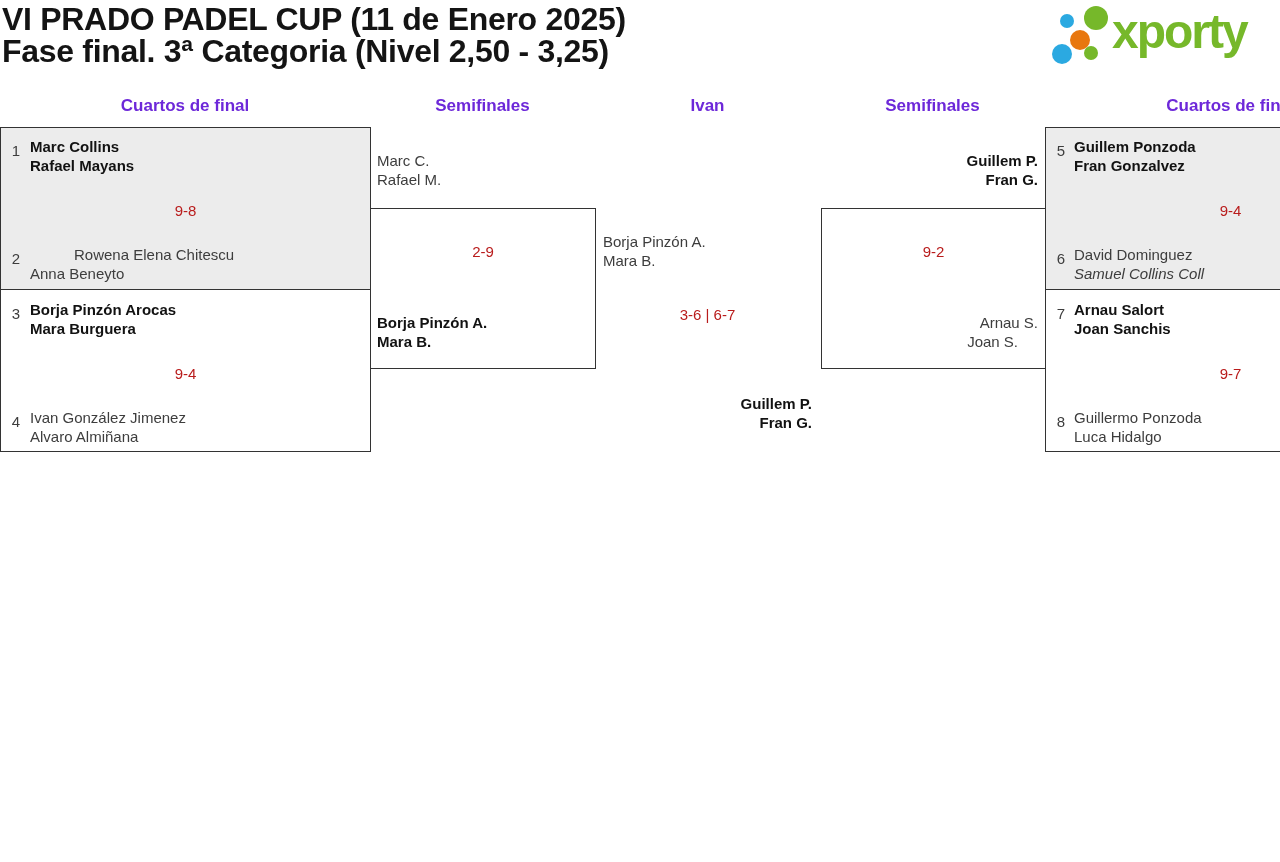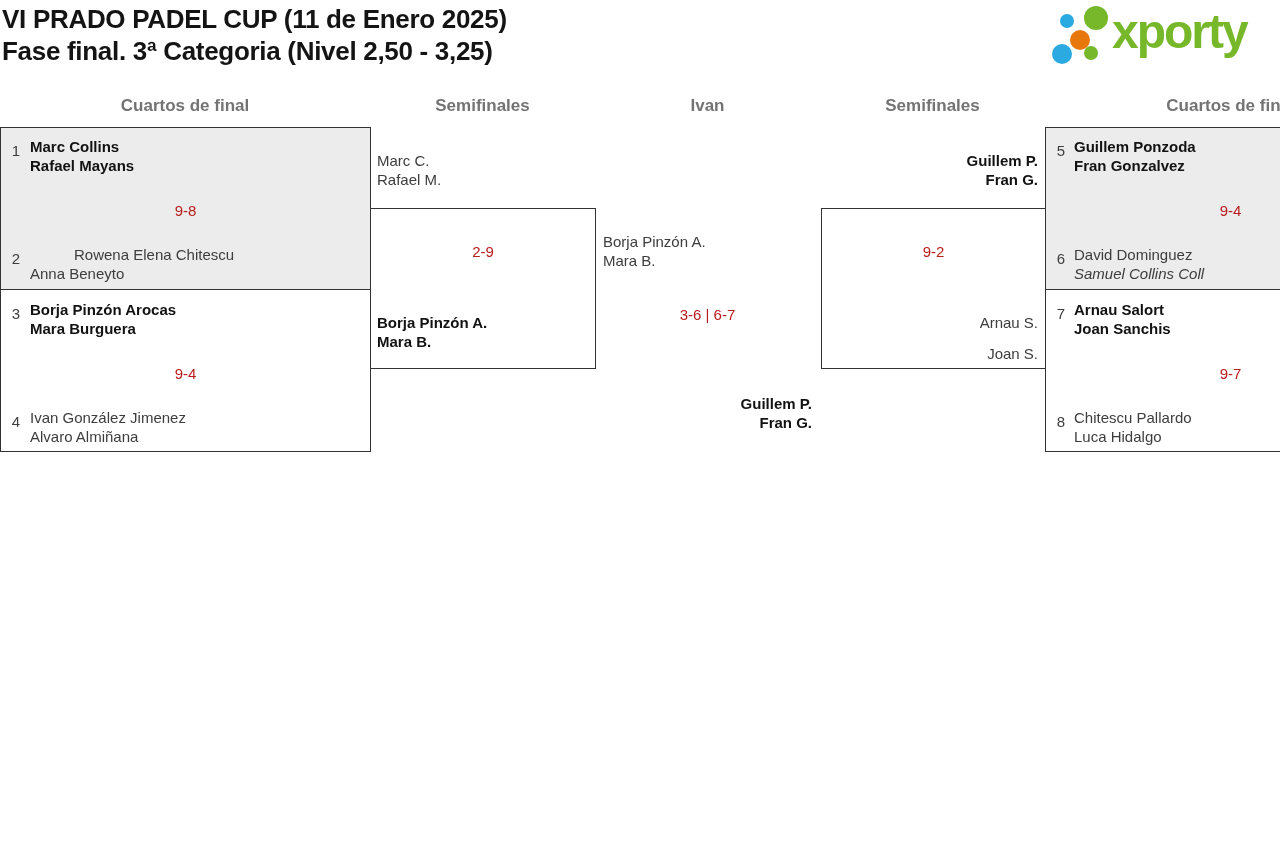--- a/index.html
+++ b/index.html
@@ -10,21 +10,21 @@
     background: #ffffff;
     overflow: hidden;
     font-family: "Liberation Sans", sans-serif;
     color: #1c1c1c;
   }
   
   .title {
     position: absolute;
     left: 2px;
     top: 3px;
-    font-size: 26px;
+    font-size: 32px;
     font-weight: 700;
     line-height: 32px;
     color: #141414;
     letter-spacing: -0.3px;
   }
   
   .logo { position: absolute; left: 1048px; top: 2px; width: 232px; height: 68px; }
   .dot { position: absolute; border-radius: 50%; }
   .dot-blue   { background: #2ba9e1; }
   .dot-green  { background: #76b82a; }
@@ -44,21 +44,21 @@
     letter-spacing: -2px;
     color: #76b82a;
   }
   
   .round-header {
     position: absolute;
     top: 96px;
     font-size: 17px;
     font-weight: 700;
     text-align: center;
-    color: #737373;
+    color: #6d28d9;
     white-space: nowrap;
   }
   .rh1 { left: 0;      width: 370px; }
   .rh2 { left: 370px;  width: 225px; }
   .rh3 { left: 595px;  width: 225px; }
   .rh4 { left: 820px;  width: 225px; }
   .rh5 { left: 1045px; width: 371px; }
   
   .box {
     position: absolute;
@@ -157,31 +157,31 @@
   <div class="txt" style="left:603px; top:232px;">Borja Pinzón A.</div>
   <div class="txt" style="left:603px; top:251px;">Mara B.</div>
   <div class="score" style="left:595px; top:305px; width:225px;">3-6 | 6-7</div>
   <div class="txt ralign winner" style="left:595px; top:394px; width:217px;">Guillem P.</div>
   <div class="txt ralign winner" style="left:595px; top:413px; width:217px;">Fran G.</div>
 
   <div class="txt ralign winner" style="left:821px; top:151px; width:217px;">Guillem P.</div>
   <div class="txt ralign winner" style="left:821px; top:170px; width:217px;">Fran G.</div>
   <div class="score" style="left:821px; top:242px; width:225px;">9-2</div>
   <div class="txt ralign" style="left:821px; top:313px; width:217px;">Arnau S.</div>
-  <div class="txt ralign" style="left:821px; top:332px; width:217px;margin-top:12px;">Joan S.</div>
+  <div class="txt ralign" style="left:801px; top:332px; width:217px;">Joan S.</div>
 
   <div class="seed" style="left:1053px; top:141px;">5</div>
   <div class="txt winner" style="left:1074px; top:137px;">Guillem Ponzoda</div>
   <div class="txt winner" style="left:1074px; top:156px;">Fran Gonzalvez</div>
   <div class="score" style="left:1045px; top:201px; width:371px;">9-4</div>
   <div class="seed" style="left:1053px; top:249px;">6</div>
   <div class="txt" style="left:1074px; top:245px;">David Dominguez</div>
   <div class="txt" style="left:1074px; top:264px;font-style:italic;">Samuel Collins Coll</div>
 
   <div class="seed" style="left:1053px; top:304px;">7</div>
   <div class="txt winner" style="left:1074px; top:300px;">Arnau Salort</div>
   <div class="txt winner" style="left:1074px; top:319px;">Joan Sanchis</div>
   <div class="score" style="left:1045px; top:364px; width:371px;">9-7</div>
   <div class="seed" style="left:1053px; top:412px;">8</div>
-  <div class="txt" style="left:1074px; top:408px;">Chitescu Pallardo</div>
+  <div class="txt" style="left:1074px; top:408px;">Guillermo Ponzoda</div>
   <div class="txt" style="left:1074px; top:427px;">Luca Hidalgo</div>
 
 </div>
 
 </body></html>

